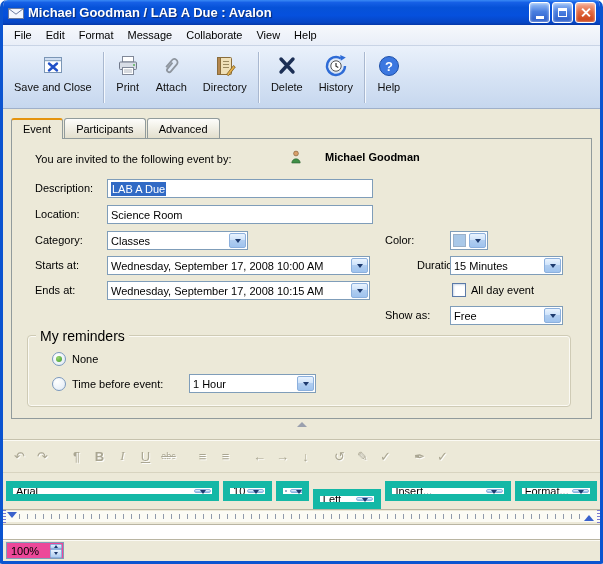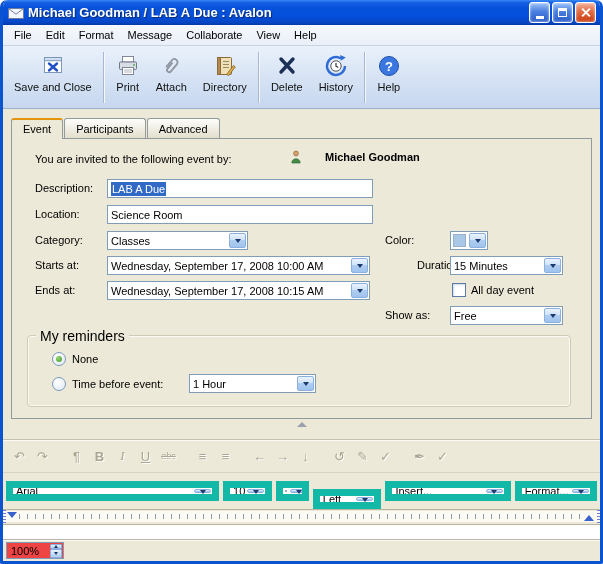--- a/index.html
+++ b/index.html
@@ -66,21 +66,21 @@
   .ruler{flex:0 0 14px;position:relative;background:linear-gradient(#ece9d8 0 1px,#fbfbf4 1px 12px,#ece9d8 12px);border-top:1px solid #b9b5a2;border-bottom:1px solid #b9b5a2;}
   .rticks{position:absolute;left:16px;right:16px;top:4px;height:5px;background:repeating-linear-gradient(to right,#8f9aab 0 1px,transparent 1px 8px);}
   .rmark-l,.rmark-r{position:absolute;top:2px;width:0;height:0;}
   .rmark-l{left:4px;border-left:5px solid transparent;border-right:5px solid transparent;border-top:6px solid #3a62cc;}
   .rmark-r{right:6px;border-left:5px solid transparent;border-right:5px solid transparent;border-bottom:6px solid #3a62cc;top:5px;}
   .redge-l,.redge-r{position:absolute;top:0;bottom:0;width:3px;background:repeating-linear-gradient(to bottom,#7a7ad0 0 1px,transparent 1px 3px);}
   .redge-l{left:0;} .redge-r{right:0;}
   
   .bodyarea{flex:1;background:#fff;border-bottom:1px solid #b9b5a2;}
   .statusbar{flex:0 0 21px;background:#ece9d8;display:flex;align-items:center;padding:0 3px;box-shadow:inset 0 1px 0 #fbfaf4;}
-  .zoom{width:58px;height:17px;box-sizing:border-box;border:1px solid #7f9db9;background:#ef4444;display:flex;align-items:stretch;}
+  .zoom{width:58px;height:17px;box-sizing:border-box;border:1px solid #7f9db9;background:#ec4899;display:flex;align-items:stretch;}
   .zval{flex:1;font-size:11px;display:flex;align-items:center;padding-left:4px;}
   .spinner{flex:0 0 13px;display:flex;flex-direction:column;}
   .sp{flex:1;margin:1px 1px 0 0;border:1px solid #8cb0dd;border-radius:1px;background:linear-gradient(#e9f3fe,#aecdf0);display:flex;align-items:center;justify-content:center;}
   .sp:last-child{margin-top:0;margin-bottom:1px;}
   .sp::after{content:"";width:0;height:0;border:2px solid transparent;}
   .sp.up::after{border-bottom:3px solid #1d3a6e;margin-top:-2px;}
   .sp.dn::after{border-top:3px solid #1d3a6e;margin-top:2px;}
 </style>
 </head>
 <body>

